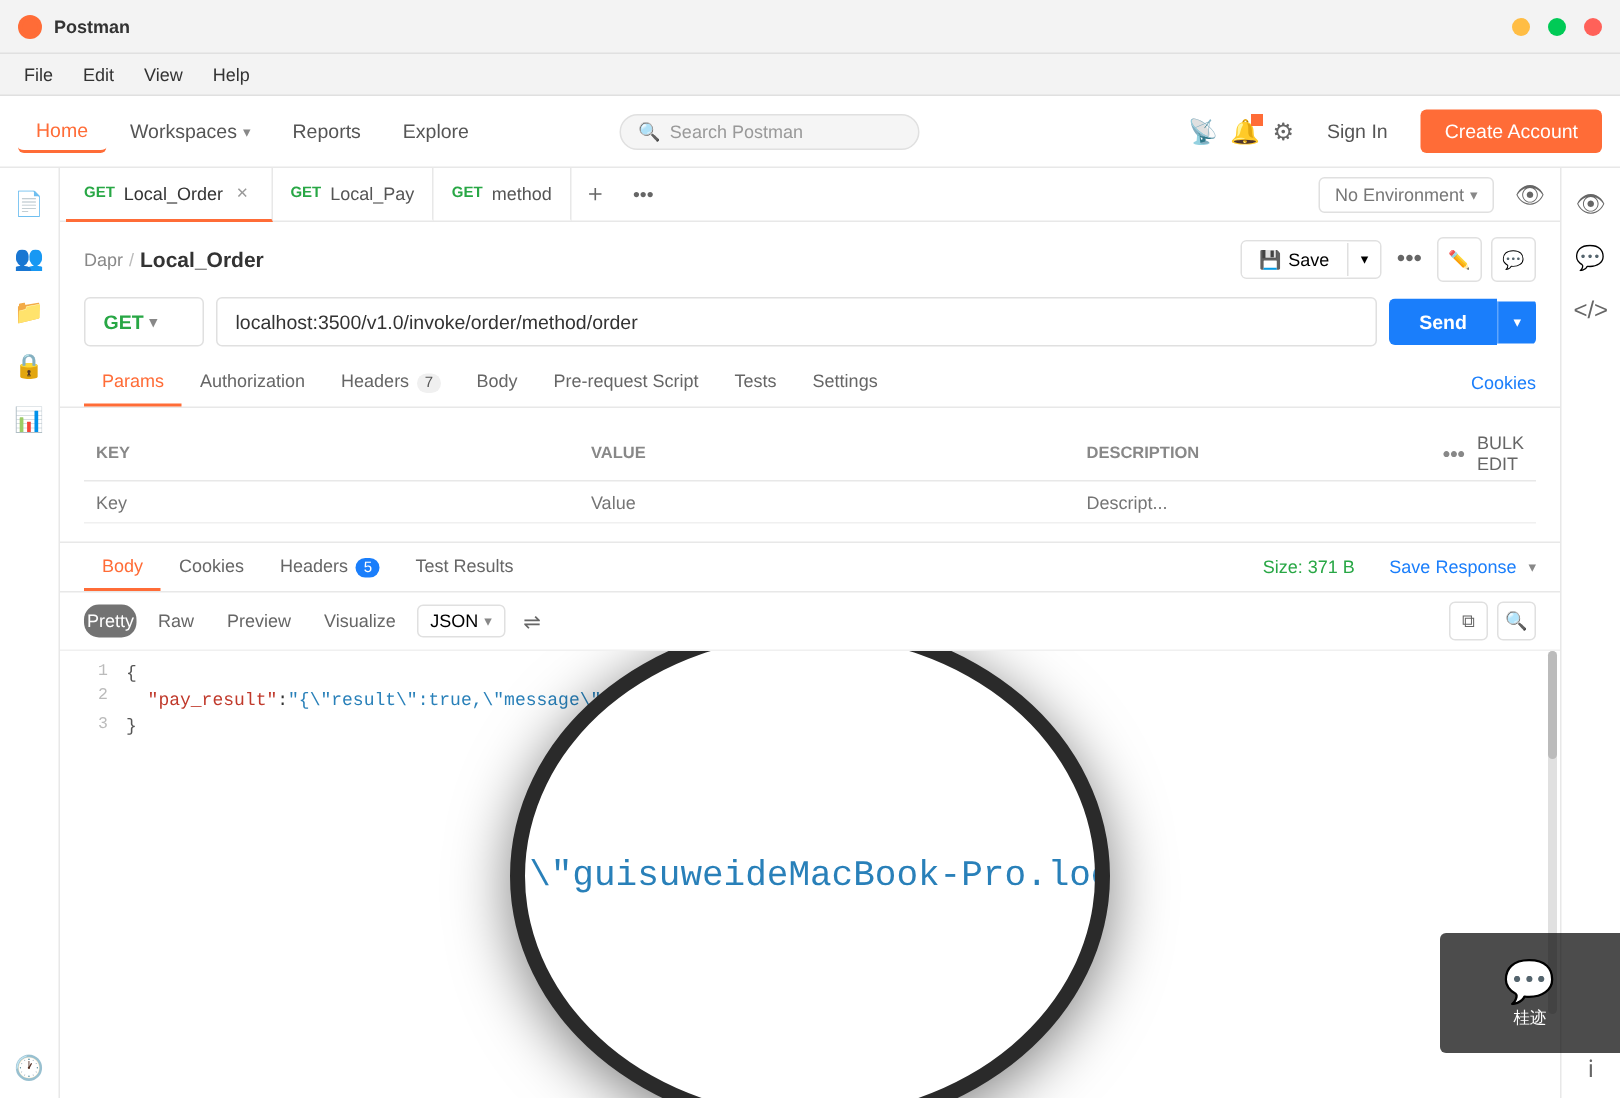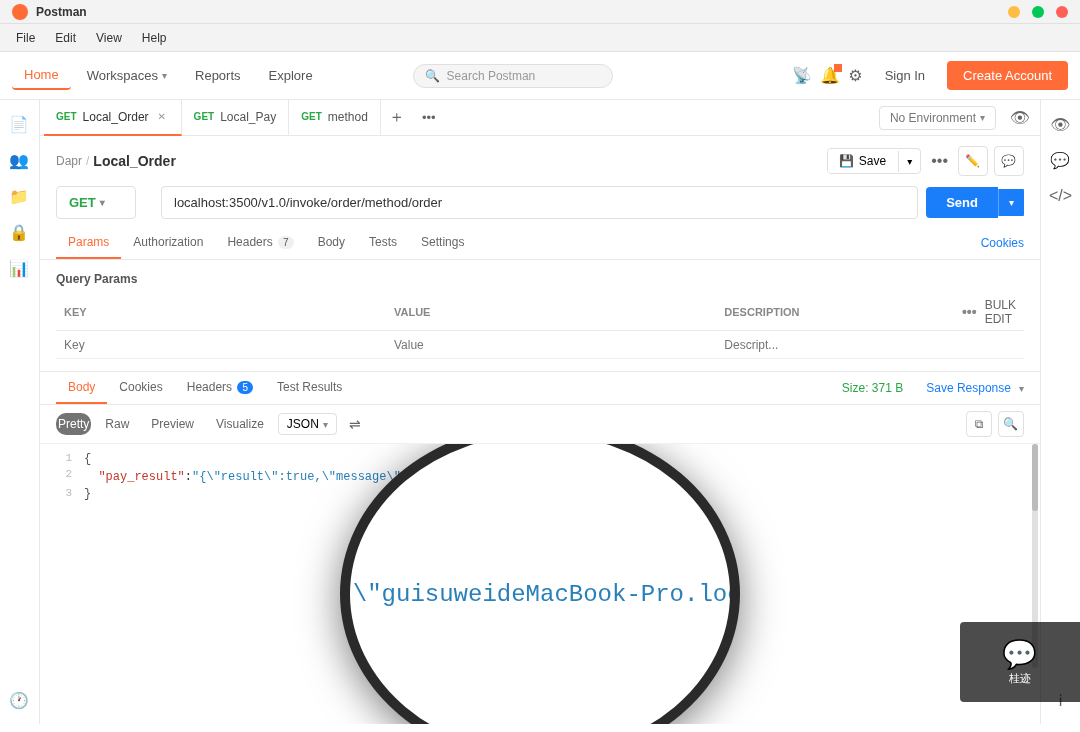--- a/index.html
+++ b/index.html
@@ -1,19 +1,19 @@
 <!DOCTYPE html>
 <html><head>
   <meta charset="utf-8">
   <style>
     * { box-sizing: border-box; margin: 0; padding: 0; }
     body { font-family: -apple-system, BlinkMacSystemFont, 'Segoe UI', sans-serif; font-size: 13px; background: #fff; overflow: hidden; }
 
     
-    .titlebar { height: 24px; background: #f3f3f3; display: flex; align-items: center; padding: 0 12px; gap: 8px; border-bottom: 1px solid #e0e0e0; }
+    .titlebar { height: 36px; background: #f3f3f3; display: flex; align-items: center; padding: 0 12px; gap: 8px; border-bottom: 1px solid #e0e0e0; }
     .titlebar-icon { width: 16px; height: 16px; background: #ff6c37; border-radius: 50%; display: flex; align-items: center; justify-content: center; }
     .titlebar-app-name { font-size: 12px; font-weight: 600; color: #333; }
     .titlebar-controls { margin-left: auto; display: flex; gap: 12px; }
     .titlebar-ctrl { width: 12px; height: 12px; border-radius: 50%; cursor: pointer; }
     .titlebar-minimize { background: #ffbd44; }
     .titlebar-maximize { background: #00ca56; }
     .titlebar-close { background: #ff6159; }
 
     
     .menubar { height: 28px; background: #f3f3f3; display: flex; align-items: center; padding: 0 8px; gap: 4px; border-bottom: 1px solid #e0e0e0; }
@@ -62,21 +62,21 @@
     .breadcrumb-current { color: #333; font-weight: 600; font-size: 14px; }
     .breadcrumb-actions { margin-left: auto; display: flex; align-items: center; gap: 6px; }
     .save-btn { display: flex; align-items: center; gap: 0; border: 1px solid #e0e0e0; border-radius: 4px; overflow: hidden; }
     .save-btn-main { padding: 5px 12px; font-size: 12px; cursor: pointer; background: #fff; border: none; display: flex; align-items: center; gap: 4px; }
     .save-btn-arrow { padding: 5px 8px; border-left: 1px solid #e0e0e0; cursor: pointer; background: #fff; border: none; border-left: 1px solid #e0e0e0; font-size: 10px; }
     .action-btn { width: 30px; height: 30px; display: flex; align-items: center; justify-content: center; border: 1px solid #e0e0e0; border-radius: 4px; cursor: pointer; background: #fff; color: #666; }
 
     
     .url-bar { display: flex; align-items: center; gap: 8px; margin-bottom: 0; }
     .method-select { display: flex; align-items: center; gap: 4px; padding: 8px 12px; border: 1px solid #e0e0e0; border-radius: 4px; font-size: 13px; font-weight: 600; color: #28a745; cursor: pointer; background: #fff; min-width: 80px; }
-    .url-input { flex: 1; padding: 8px 12px; border: 1px solid #e0e0e0; border-radius: 4px; font-size: 13px; color: #333; background: #fff; margin-left: 17px; }
+    .url-input { flex: 1; padding: 8px 12px; border: 1px solid #e0e0e0; border-radius: 4px; font-size: 13px; color: #333; background: #fff; }
     .send-btn { display: flex; align-items: center; gap: 0; border-radius: 4px; overflow: hidden; }
     .send-btn-main { padding: 8px 20px; background: #1a7efb; color: #fff; border: none; font-size: 13px; font-weight: 600; cursor: pointer; }
     .send-btn-arrow { padding: 8px 10px; background: #1a7efb; color: #fff; border: none; border-left: 1px solid rgba(255,255,255,0.3); cursor: pointer; font-size: 10px; }
 
     
     .req-tabs { display: flex; align-items: center; border-bottom: 1px solid #e8e8e8; margin: 0 -16px; padding: 0 16px; margin-top: 8px; }
     .req-tab { padding: 8px 12px; font-size: 12px; color: #666; cursor: pointer; border-bottom: 2px solid transparent; }
     .req-tab.active { color: #ff6c37; border-bottom: 2px solid #ff6c37; }
     .req-tab-badge { background: #f0f0f0; color: #555; padding: 1px 5px; border-radius: 8px; font-size: 10px; margin-left: 2px; }
     .cookies-link { margin-left: auto; font-size: 12px; color: #1a7efb; cursor: pointer; }
@@ -242,28 +242,28 @@
           <button class="send-btn-main">Send</button>
           <button class="send-btn-arrow">▾</button>
         </div>
       </div>
 
       <div class="req-tabs">
         <span class="req-tab active">Params</span>
         <span class="req-tab">Authorization</span>
         <span class="req-tab">Headers <span class="req-tab-badge">7</span></span>
         <span class="req-tab">Body</span>
+        <span class="req-tab">Pre-request Script</span>
         <span class="req-tab">Tests</span>
         <span class="req-tab">Settings</span>
         <span class="cookies-link">Cookies</span>
       </div>
     </div>
 
     <div class="query-params-section">
-      <div class="query-params-title">Query Params</div>
       <table class="params-table">
         <thead>
           <tr>
             <th class="key-col">KEY</th>
             <th class="value-col">VALUE</th>
             <th class="desc-col">DESCRIPTION</th>
             <th class="actions-col">
               <div class="th-actions">
                 <span style="font-size:14px;cursor:pointer;color:#888;">•••</span>
                 <span class="bulk-edit-btn">Bulk Edit</span>

